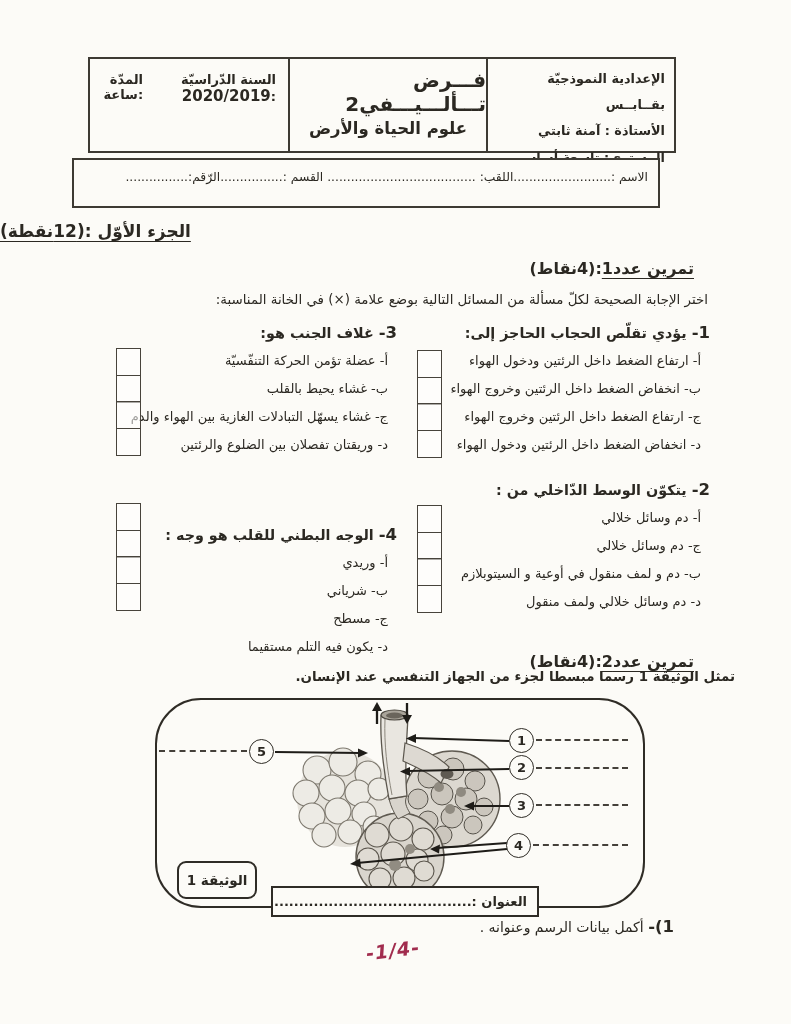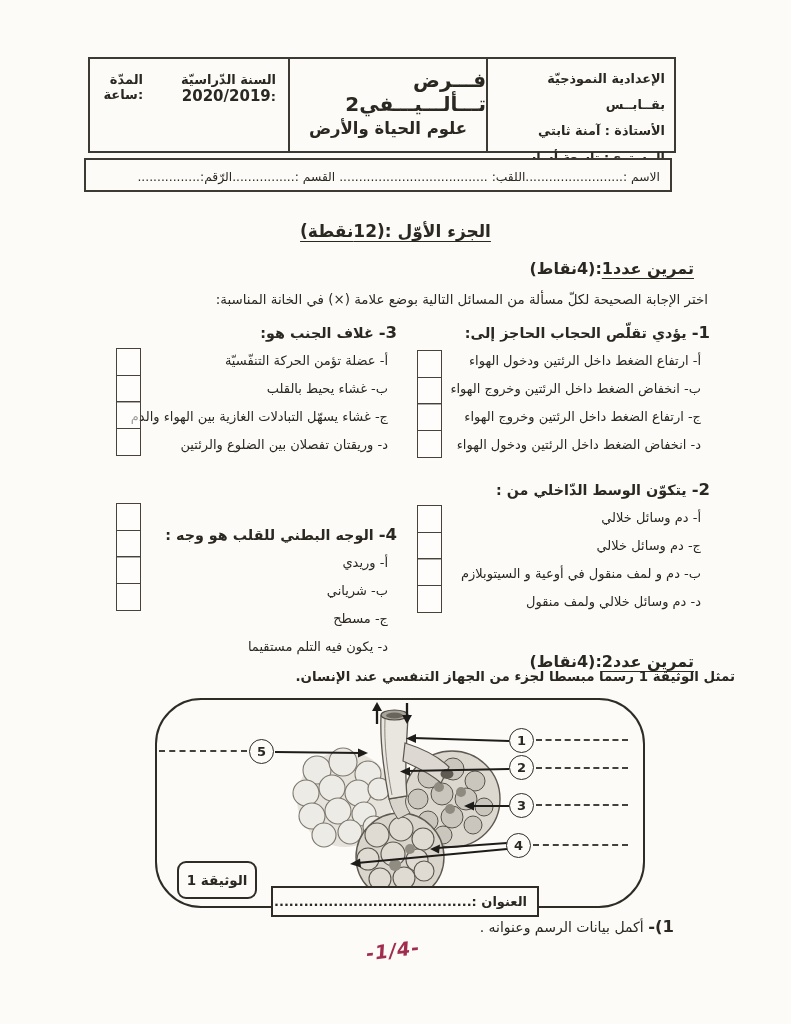--- a/index.html
+++ b/index.html
@@ -15,24 +15,24 @@
              font-size:12.8px;font-weight:700;line-height:2.05;text-align:right;}
   .cell-title{width:198px;border-left:2px solid #3d3a33;display:flex;flex-direction:column;
               align-items:center;justify-content:space-between;padding:9px 0 13px;}
   .exam-title{font-size:20px;font-weight:700;}
   .subject{font-size:16.5px;font-weight:700;}
   .cell-meta{flex:1;display:flex;flex-direction:row;justify-content:space-between;
              padding:13px 12px 13px 0;font-size:13px;font-weight:700;text-align:right;direction:rtl;}
   .year-value{font-size:15px;font-weight:700;}
 
   
-  .student-row{left:84px;top:158px;width:588px;height:34px;border:2px solid #3d3a33;
+  .student-row{left:72px;top:158px;width:588px;height:50px;border:2px solid #3d3a33;
                box-sizing:border-box;direction:rtl;font-size:12.3px;padding:10px 10px 0 6px;background:#fcfbf7;}
 
-  .part1-title{left:0;top:221px;width:791px;text-align:center;font-size:17px;font-weight:700;
+  .part1-title{left:0;top:221px;width:791px;text-align:left;font-size:17px;font-weight:700;
                text-decoration:underline;text-underline-offset:4px;direction:rtl;}
 
   .ex-title{font-size:16px;font-weight:700;direction:rtl;}
   .ex-title .u{text-decoration:underline;text-underline-offset:4px;}
   .instruction{font-size:13.4px;direction:rtl;margin-left:9px;}
 
   .question{width:300px;direction:rtl;text-align:right;}
   .qhead{font-size:14.3px;font-weight:700;height:30px;}
   .qnum{font-size:16.5px;font-weight:700;}
   .opt{font-size:13px;height:28px;padding-left:0;padding-right:9px;box-sizing:border-box;}

